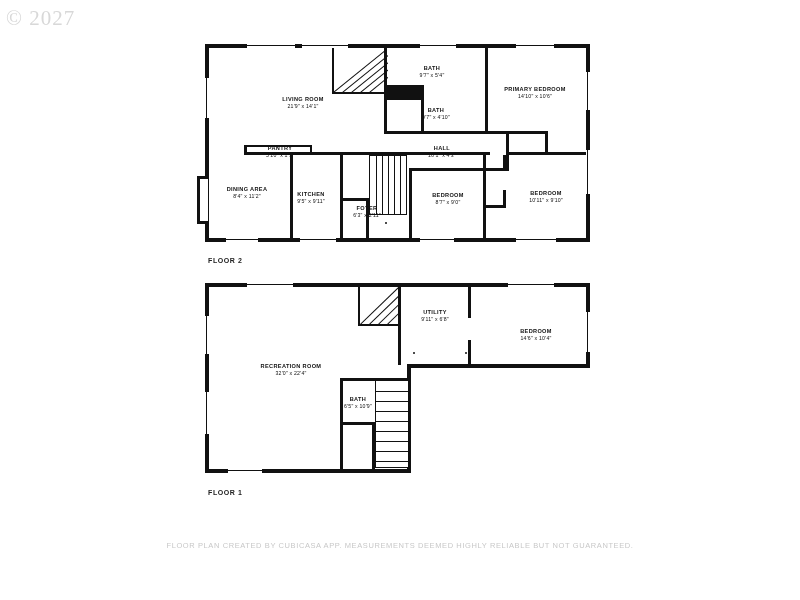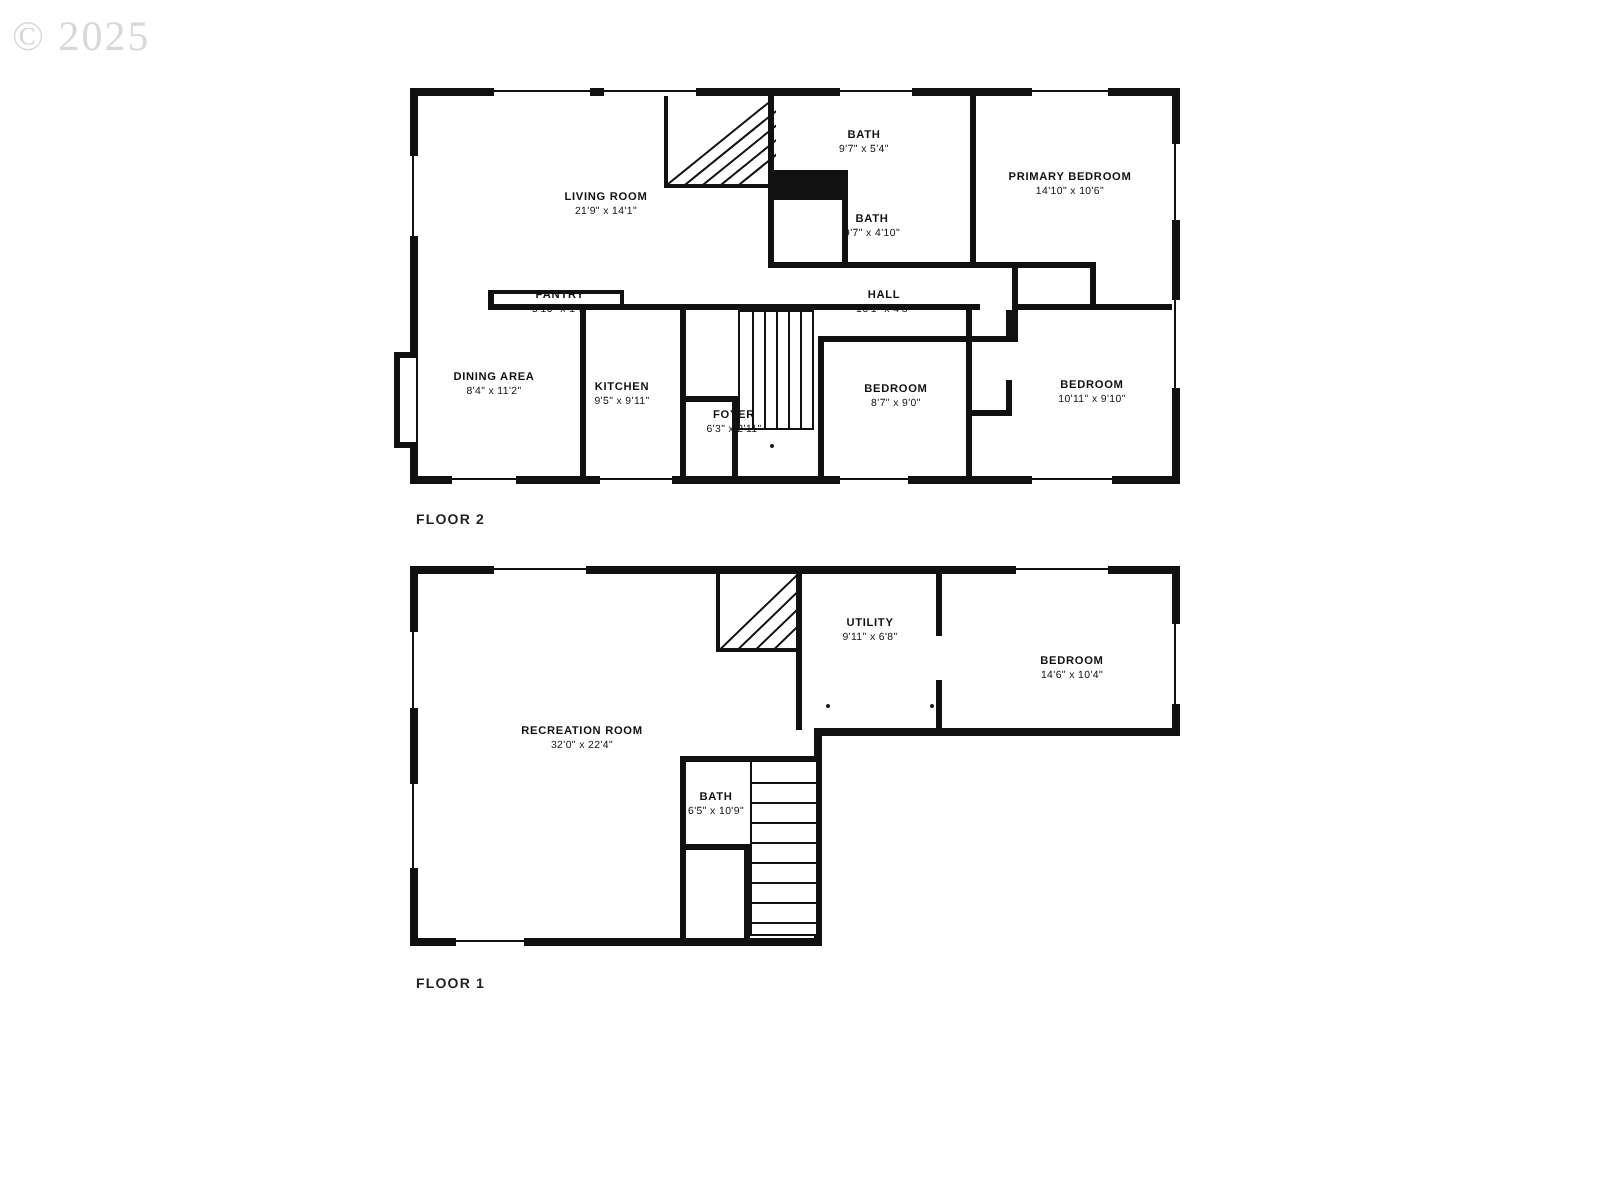--- a/index.html
+++ b/index.html
@@ -133,21 +133,21 @@
     height: 2px;
     background: #111;
     border-radius: 50%;
   }
 </style>
 </head>
 <body>
 
 <div id="stage">
 
-  <div class="watermark">© 2025</div>
+  <div class="watermark">© 2027</div>
 
   <div>
 
     <div class="wall" style="left:205px; top:44px; width:385px; height:4px;"></div>
     <div class="wall" style="left:205px; top:44px; width:4px; height:198px;"></div>
     <div class="wall" style="left:586px; top:44px; width:4px; height:198px;"></div>
     <div class="wall" style="left:205px; top:238px; width:385px; height:4px;"></div>
 
     <div class="wall" style="left:197px; top:176px; width:10px; height:3px;"></div>
     <div class="wall" style="left:197px; top:176px; width:3px; height:48px;"></div>
@@ -348,13 +348,14 @@
       <span class="dim">32'0" x 22'4"</span>
     </div>
     <div class="room" style="left:330px; top:396px; width:56px;">
       <span class="name">BATH</span>
       <span class="dim">6'5" x 10'9"</span>
     </div>
 
     <div class="floor-label" style="left:208px; top:489px;">FLOOR 1</div>
   </div>
 
+  <div class="footer-note">FLOOR PLAN CREATED BY CUBICASA APP. MEASUREMENTS DEEMED HIGHLY RELIABLE BUT NOT GUARANTEED.</div>
 </div>
 
 </body></html>

